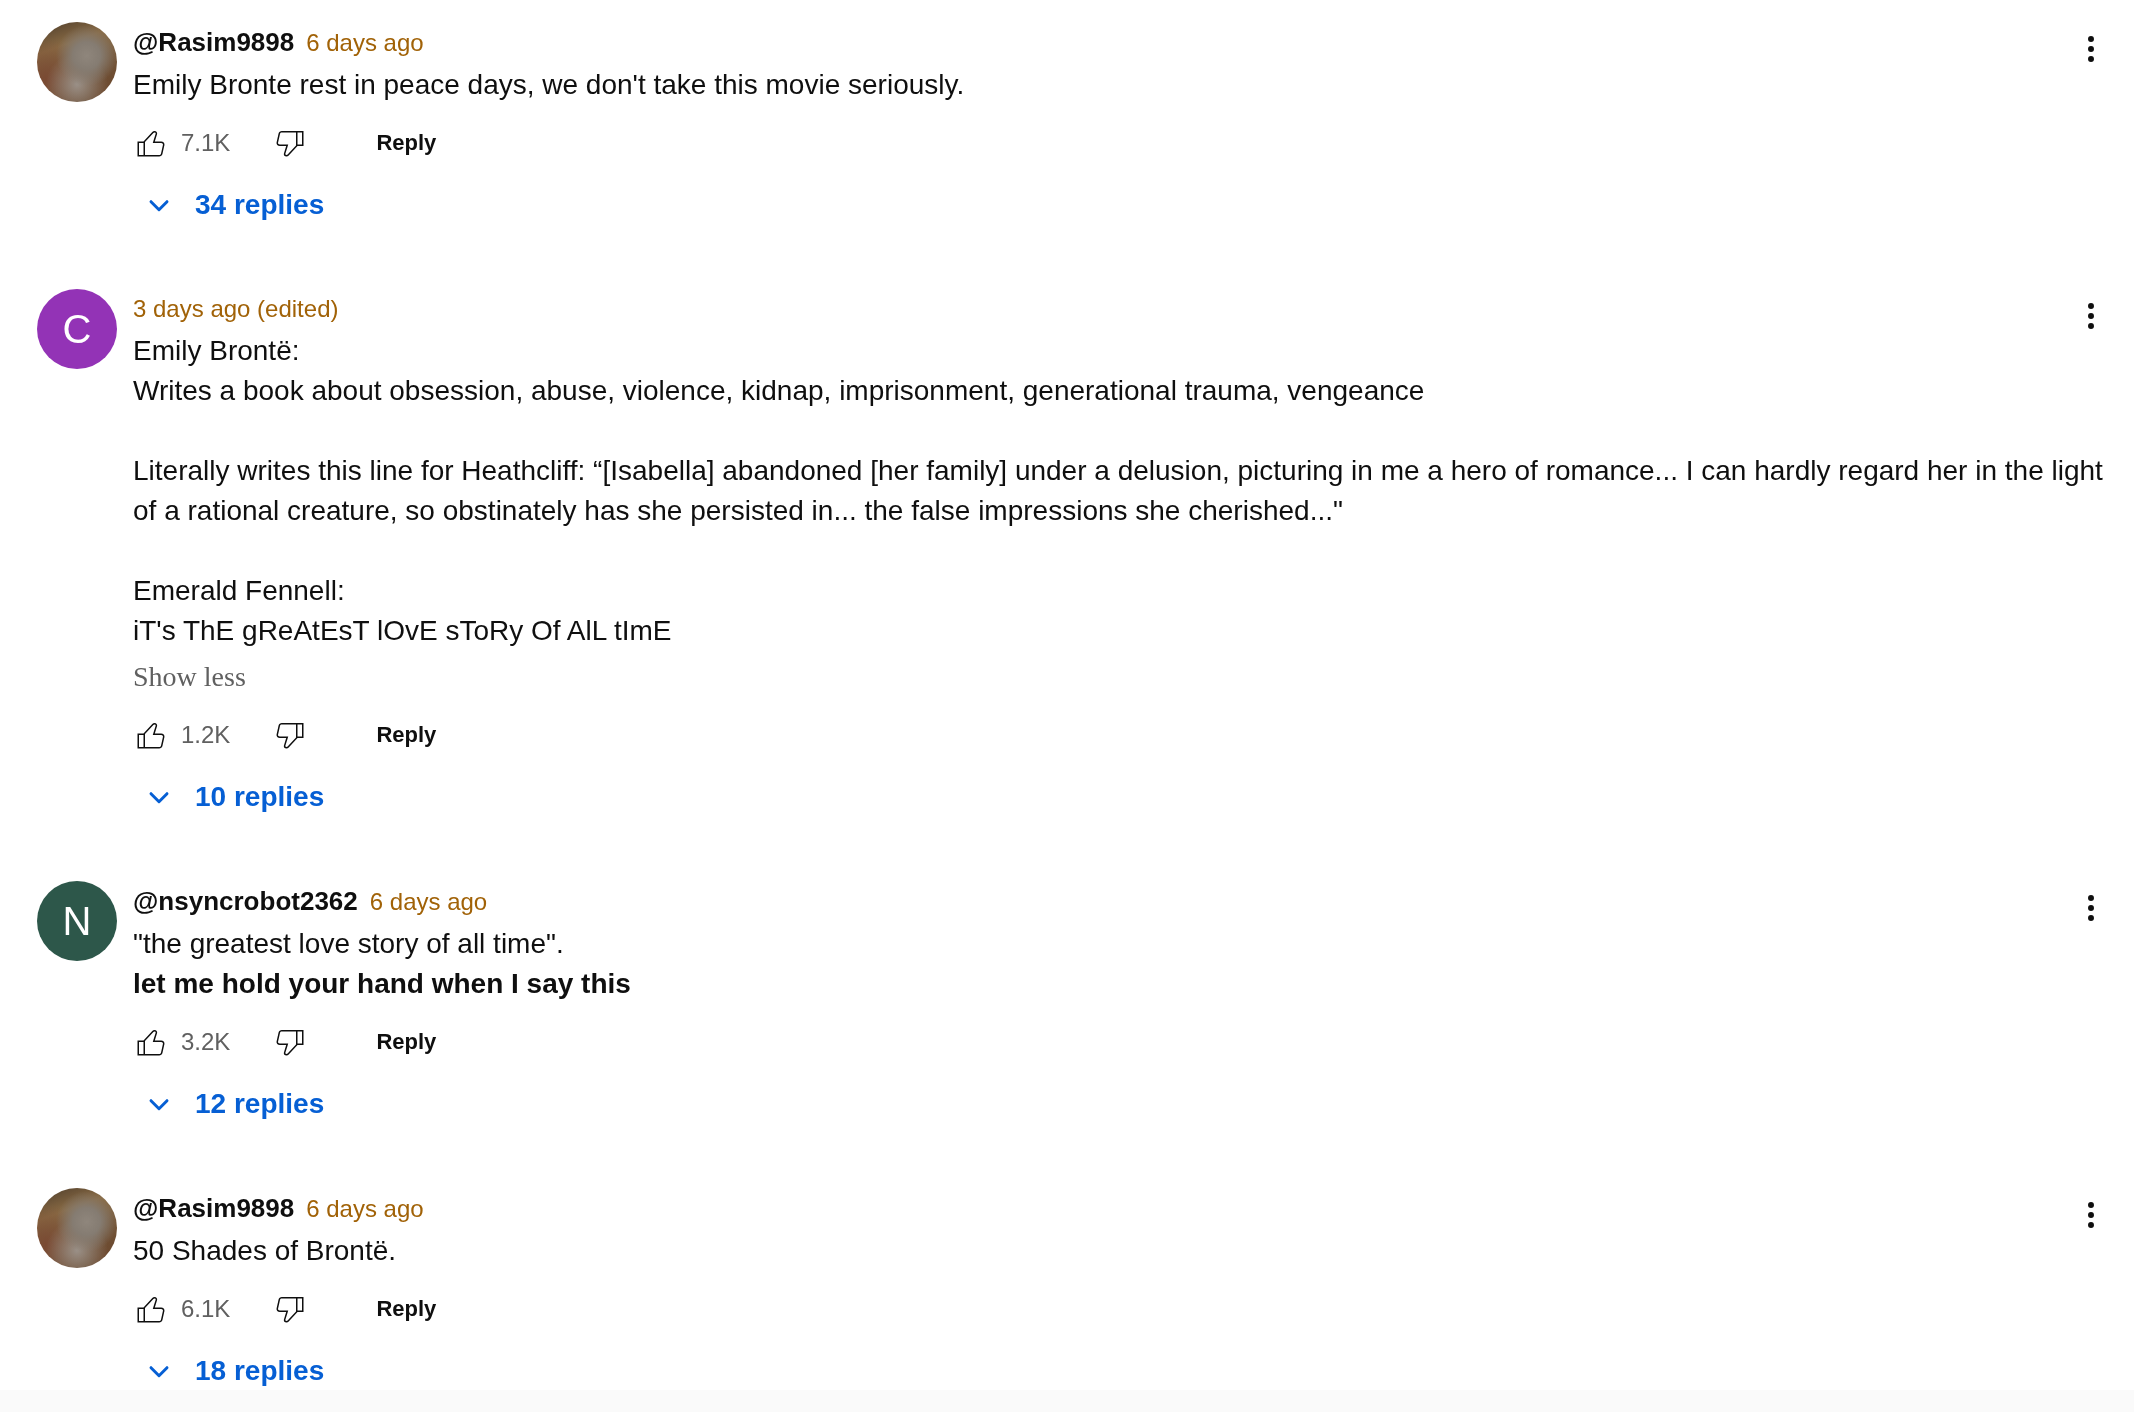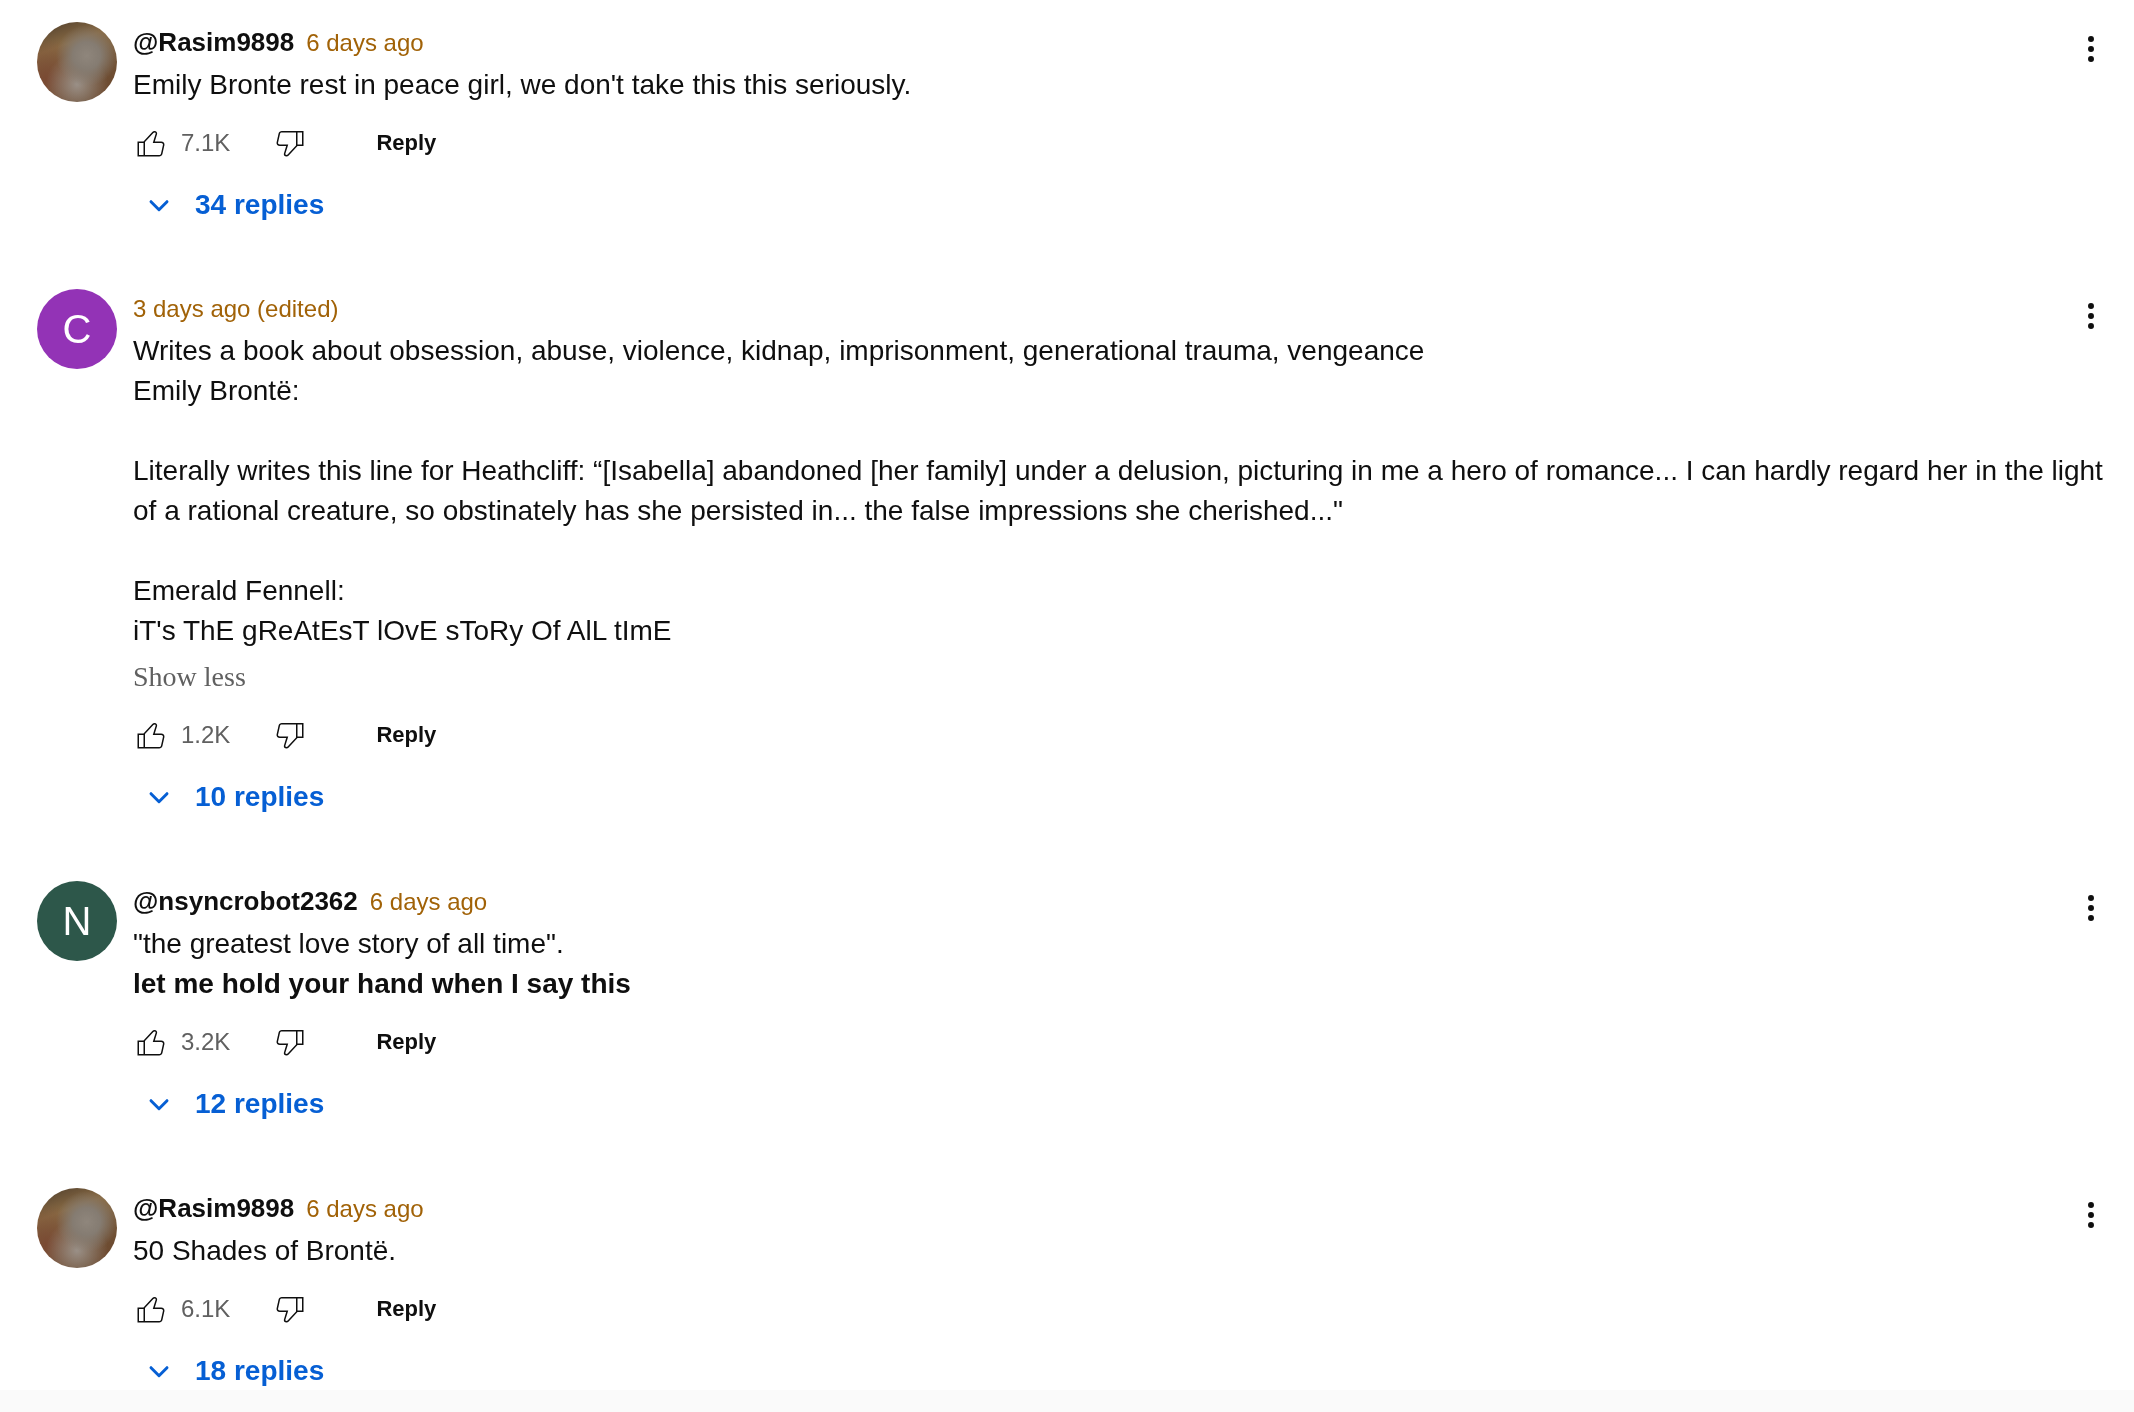--- a/index.html
+++ b/index.html
@@ -99,21 +99,21 @@
   <div class="comment">
     <div class="avatar avatar-photo">
       
     </div>
     <div class="comment-main">
       <div class="comment-header">
         <span class="author">@Rasim9898</span>
         <span class="timestamp">6 days ago</span>
       </div>
       <div class="comment-body">
-            <div class="body-line">Emily Bronte rest in peace girl, we don't take this this seriously.</div>
+            <div class="body-line">Emily Bronte rest in peace days, we don't take this movie seriously.</div>
           </div>
 
       <div class="action-row">
         <button class="icon-btn like-btn">
           <svg width="36" height="36" viewBox="0 0 24 24" fill="#0f0f0f">
                 <path d="M18.77,11h-4.23l1.52-4.94C16.38,5.03,15.54,4,14.38,4c-0.58,0-1.14,0.24-1.52,0.65L7,11H3v10h4h1h9.43 c1.06,0,1.98-0.67,2.19-1.61l1.34-6C21.23,12.15,20.18,11,18.77,11z M7,20H4v-8h3V20z M19.98,13.17l-1.34,6 C18.54,19.65,18.03,20,17.43,20H8v-8.61l5.6-6.06C13.79,5.12,14.08,5,14.38,5c0.26,0,0.5,0.11,0.63,0.3 c0.07,0.1,0.15,0.26,0.09,0.47l-1.52,4.94L13.18,12h1.35h4.23c0.41,0,0.8,0.17,1.03,0.46c0.12,0.15,0.25,0.4,0.18,0.72 L19.98,13.17z"></path>
               </svg>
         </button>
         <span class="like-count">7.1K</span>
         <button class="icon-btn dislike-btn">
@@ -141,22 +141,22 @@
 
   <div class="comment">
     <div class="avatar" style="background: rgb(147, 51, 182);">
       <span class="avatar-letter">C</span>
     </div>
     <div class="comment-main">
       <div class="comment-header">
         <span class="timestamp">3 days ago (edited)</span>
       </div>
       <div class="comment-body">
+            <div class="body-line">Emily Brontë:</div>
             <div class="body-line">Writes a book about obsession, abuse, violence, kidnap, imprisonment, generational trauma, vengeance</div>
-            <div class="body-line">Emily Brontë:</div>
             <div class="body-line"></div>
             <div class="body-line">Literally writes this line for Heathcliff: “[Isabella] abandoned [her family] under a delusion, picturing in me a hero of romance... I can hardly regard her in the light of a rational creature, so obstinately has she persisted in... the false impressions she cherished..."</div>
             <div class="body-line"></div>
             <div class="body-line">Emerald Fennell:</div>
             <div class="body-line">iT's ThE gReAtEsT lOvE sToRy Of AlL tImE</div>
           </div>
       <span class="show-less">Show less</span>
       <div class="action-row">
         <button class="icon-btn like-btn">
           <svg width="36" height="36" viewBox="0 0 24 24" fill="#0f0f0f">

